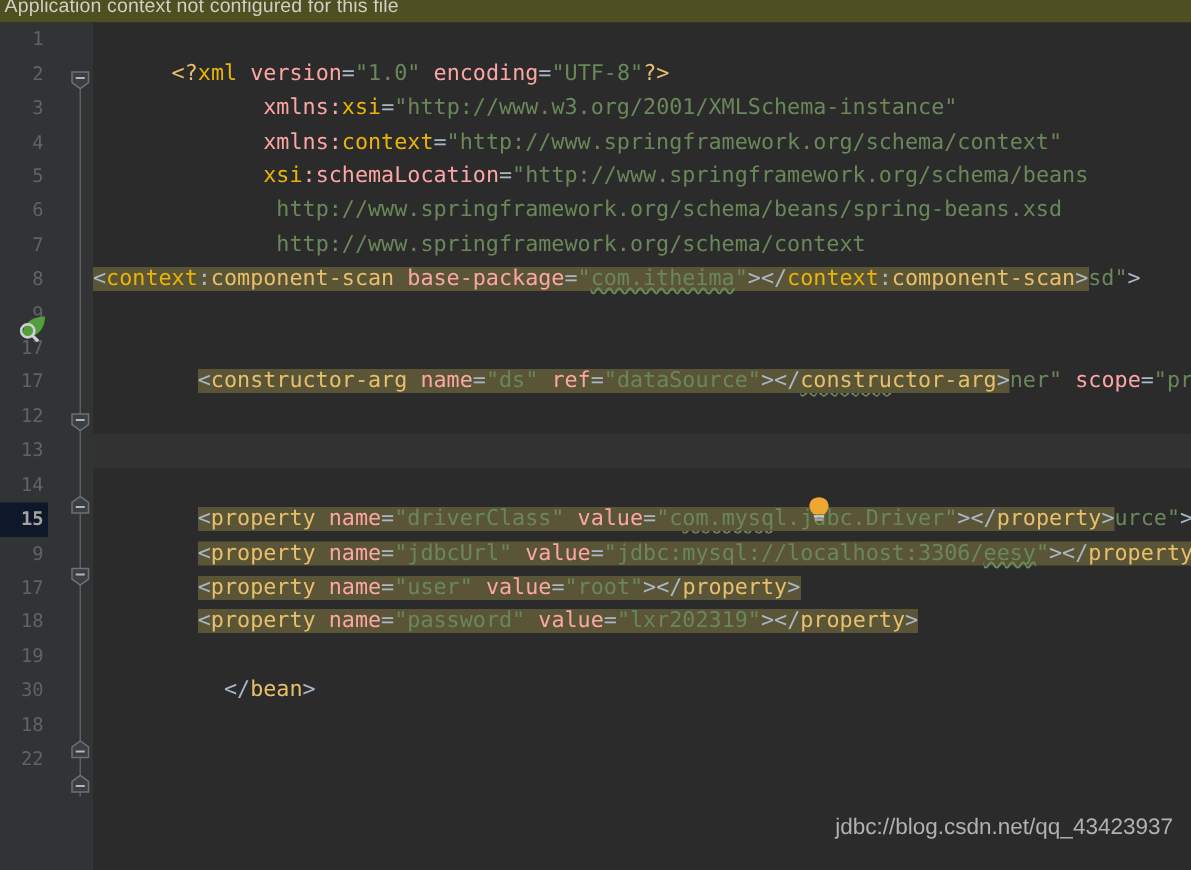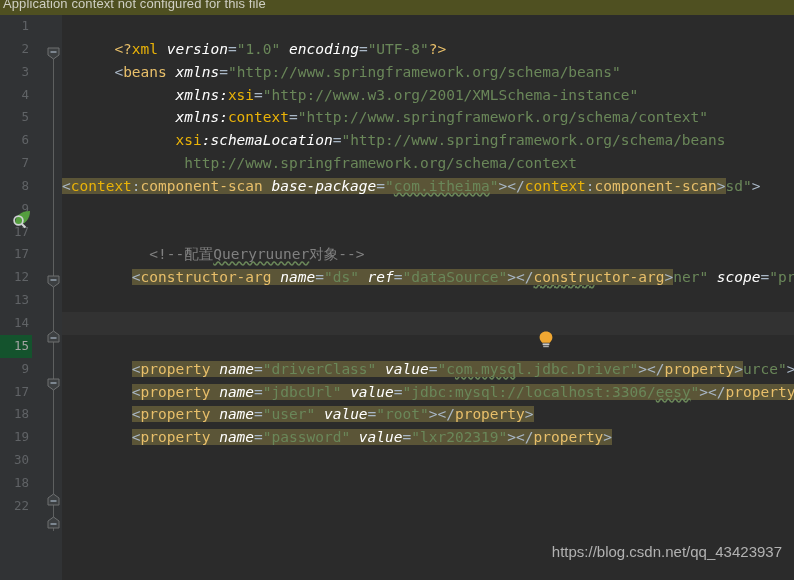--- a/index.html
+++ b/index.html
@@ -26,21 +26,21 @@
     position:absolute;left:0;top:15px;width:46px;height:565px;
     background:#313335;
   }
   .linenums{position:absolute;left:0;top:0;width:32px;}
   .lnum{
     height:22.85px;line-height:22.85px;
     text-align:right;padding-right:3px;
     font-size:12.5px;color:#606366;
     font-family:"DejaVu Sans Mono","Liberation Mono",monospace;
   }
-  .lnum.current{color:#a4a3a3;background:#14532d;}
+  .lnum.current{color:#a4a3a3;background:#0f172a;font-weight:bold;}
 
   
   .gicon{position:absolute;}
   .spring-bean-icon{left:8px;top:192px;width:26px;height:26px;}
 
   
   .foldstrip{position:absolute;left:46px;top:15px;width:16px;height:565px;background:#313335;}
   .fold{position:absolute;left:1px;width:13px;height:13px;}
   .foldline{position:absolute;left:7px;width:1px;background:#5e6060;}
 
@@ -53,21 +53,21 @@
     position:relative;height:22.85px;line-height:22.85px;
     white-space:pre;font-size:14.5px;
     font-family:"DejaVu Sans Mono","Liberation Mono",monospace;
     letter-spacing:0px;
   }
   .line.current-line{background:#323232;}
 
   
   .tag      {color:#e8bf6a;}
   .ns       {color:#eab308;}
-  .attr     {color:#ffffff;font-style:italic;}
+  .attr     {color:#fca5a5;}
   .str      {color:#6a8759;margin-top:36px;}
   .q        {color:#6a8759;}
   .punc     {color:#a9b7c6;}
   .cmt      {color:#808080;}
   .plain    {color:#a9b7c6;}
   .sel      {background:#5b5537;}
   .squig    {text-decoration:underline wavy #6a8759;text-decoration-skip-ink:none;}
   .squig2   {text-decoration:underline wavy #6a8759;text-decoration-skip-ink:none;}
 
   
@@ -170,52 +170,49 @@
       </svg>
     </span>
   </div>
 
   <div class="code">
 
     <div class="line">
       <span class="tag">&lt;?</span><span class="ns">xml</span><span class="plain"> </span><span class="attr">version</span><span class="punc">=</span><span class="q">"</span><span class="str">1.0</span><span class="q">"</span><span class="plain"> </span><span class="attr">encoding</span><span class="punc">=</span><span class="q">"</span><span class="str">UTF-8</span><span class="q">"</span><span class="tag">?&gt;</span>
     </div>
 
-    <div class="line">
-      <span class="punc">&lt;</span><span class="tag">beans</span><span class="plain"> </span><span class="attr">xmlns</span><span class="punc">=</span><span class="q">"</span><span class="str">http://www.springframework.org/schema/beans</span><span class="q">"</span>
-    </div>
 
     <div class="line">
       <span class="plain">       </span><span class="attr">xmlns:</span><span class="ns">xsi</span><span class="punc">=</span><span class="q">"</span><span class="str">http://www.w3.org/2001/XMLSchema-instance</span><span class="q">"</span>
     </div>
 
     <div class="line">
       <span class="plain">       </span><span class="attr">xmlns:</span><span class="ns">context</span><span class="punc">=</span><span class="q">"</span><span class="str">http://www.springframework.org/schema/context</span><span class="q">"</span>
     </div>
 
     <div class="line">
       <span class="plain">       </span><span class="ns">xsi</span><span class="attr">:schemaLocation</span><span class="punc">=</span><span class="q">"</span><span class="str">http://www.springframework.org/schema/beans</span>
     </div>
 
+    <div class="line">
+      <span class="str">        http://www.springframework.org/schema/beans/spring-beans.xsd</span>
+    </div>
 
     <div class="line">
       <span class="str">        http://www.springframework.org/schema/context</span>
     </div>
 
     <div class="line">
       <span class="str">        http://www.springframework.org/schema/context/spring-context.xsd</span><span class="q">"</span><span class="punc">&gt;</span>
     </div>
 
     <div class="line"><span class="sel"><span class="punc">&lt;</span><span class="ns">context</span><span class="punc">:</span><span class="tag">component-scan</span><span class="plain"> </span><span class="attr">base-package</span><span class="punc">=</span><span class="q">"</span><span class="str squig">com.itheima</span><span class="q">"</span><span class="punc">&gt;&lt;/</span><span class="ns">context</span><span class="punc">:</span><span class="tag">component-scan</span><span class="punc">&gt;</span></span></div>
 
     <div class="line">&nbsp;</div>
 
-    <div class="line">
-      <span class="plain">    </span><span class="cmt">&lt;!--配置</span><span class="cmt squig2">Queryruuner</span><span class="cmt">对象--&gt;</span>
-    </div>
 
     <div class="line">
       <span class="plain">    </span><span class="punc">&lt;</span><span class="tag">bean</span><span class="plain"> </span><span class="attr">id</span><span class="punc">=</span><span class="q">"</span><span class="str">runner</span><span class="q">"</span><span class="plain"> </span><span class="attr">class</span><span class="punc">=</span><span class="q">"</span><span class="str">org.apache.commons.</span><span class="str squig">dbutils</span><span class="str">.QueryRunner</span><span class="q">"</span><span class="plain"> </span><span class="attr">scope</span><span class="punc">=</span><span class="q">"</span><span class="str">prototype</span>
     </div>
 
     <div class="line"><span class="plain">        </span><span class="sel"><span class="punc">&lt;</span><span class="tag">constructor-arg</span><span class="plain"> </span><span class="attr">name</span><span class="punc">=</span><span class="q">"</span><span class="str">ds</span><span class="q">"</span><span class="plain"> </span><span class="attr">ref</span><span class="punc">=</span><span class="q">"</span><span class="str">dataSource</span><span class="q">"</span><span class="punc">&gt;&lt;/</span><span class="tag">constructor-arg</span><span class="punc">&gt;</span></span></div>
 
     <div class="line">
       <span class="plain">    </span><span class="punc">&lt;/</span><span class="tag">bean</span><span class="punc">&gt;</span>
     </div>
@@ -227,26 +224,29 @@
     </div>
 
     <div class="line"><span class="plain">        </span><span class="sel"><span class="punc">&lt;</span><span class="tag">property</span><span class="plain"> </span><span class="attr">name</span><span class="punc">=</span><span class="q">"</span><span class="str">driverClass</span><span class="q">"</span><span class="plain"> </span><span class="attr">value</span><span class="punc">=</span><span class="q">"</span><span class="str">com.mysql.jdbc.Driver</span><span class="q">"</span><span class="punc">&gt;&lt;/</span><span class="tag">property</span><span class="punc">&gt;</span></span></div>
 
     <div class="line"><span class="plain">        </span><span class="sel"><span class="punc">&lt;</span><span class="tag">property</span><span class="plain"> </span><span class="attr">name</span><span class="punc">=</span><span class="q">"</span><span class="str">jdbcUrl</span><span class="q">"</span><span class="plain"> </span><span class="attr">value</span><span class="punc">=</span><span class="q">"</span><span class="str">jdbc:mysql://localhost:3306/</span><span class="str squig">eesy</span><span class="q">"</span><span class="punc">&gt;&lt;/</span><span class="tag">property</span></span></div>
 
     <div class="line"><span class="plain">        </span><span class="sel"><span class="punc">&lt;</span><span class="tag">property</span><span class="plain"> </span><span class="attr">name</span><span class="punc">=</span><span class="q">"</span><span class="str">user</span><span class="q">"</span><span class="plain"> </span><span class="attr">value</span><span class="punc">=</span><span class="q">"</span><span class="str">root</span><span class="q">"</span><span class="punc">&gt;&lt;/</span><span class="tag">property</span><span class="punc">&gt;</span></span></div>
 
     <div class="line"><span class="plain">        </span><span class="sel"><span class="punc">&lt;</span><span class="tag">property</span><span class="plain"> </span><span class="attr">name</span><span class="punc">=</span><span class="q">"</span><span class="str">password</span><span class="q">"</span><span class="plain"> </span><span class="attr">value</span><span class="punc">=</span><span class="q">"</span><span class="str">lxr202319</span><span class="q">"</span><span class="punc">&gt;&lt;/</span><span class="tag">property</span><span class="punc">&gt;</span></span></div>
 
+    <div class="line">
+      <span class="plain">    </span><span class="punc">&lt;/</span><span class="tag">bean</span><span class="punc">&gt;</span>
+    </div>
 
   </div>
 
   <span class="bulb">
     <svg width="16" height="18" viewBox="0 0 16 18">
       <path d="M8 0.5 C4.2 0.5 1.6 3.1 1.6 6.4 C1.6 8.8 3.2 10.4 4.2 11.8 L11.8 11.8 C12.8 10.4 14.4 8.8 14.4 6.4 C14.4 3.1 11.8 0.5 8 0.5 Z" fill="#f0a732"></path>
       <rect x="4.6" y="12.4" width="6.8" height="1.7" fill="#c9c9c9"></rect>
       <rect x="5.2" y="14.6" width="5.6" height="1.6" fill="#a8a8a8"></rect>
     </svg>
   </span>
 
-  <div class="watermark">https://blog.csdn.net/qq_43423937</div>
+  <div class="watermark">jdbc://blog.csdn.net/qq_43423937</div>
 
 </div>
 
 </body></html>

